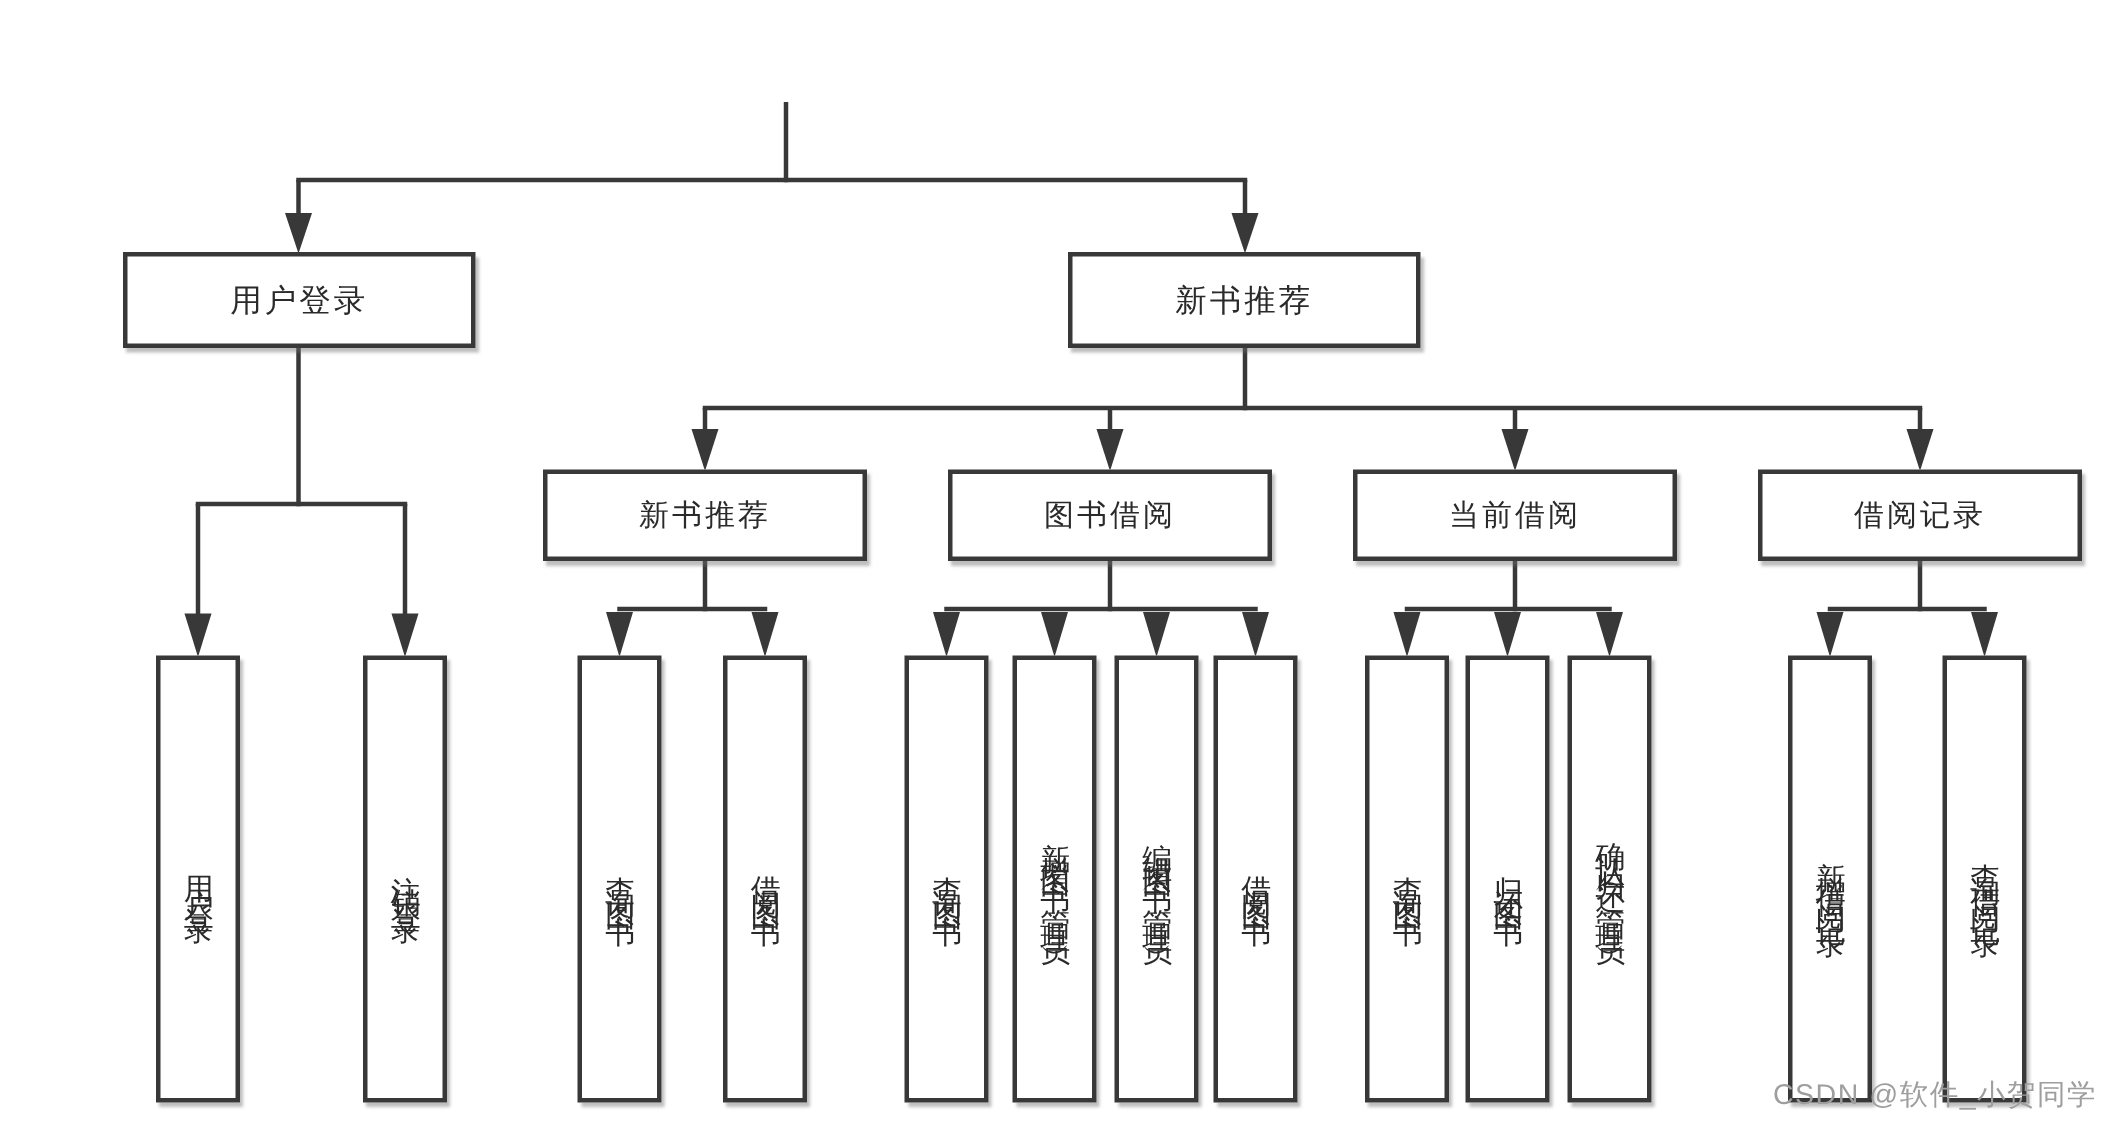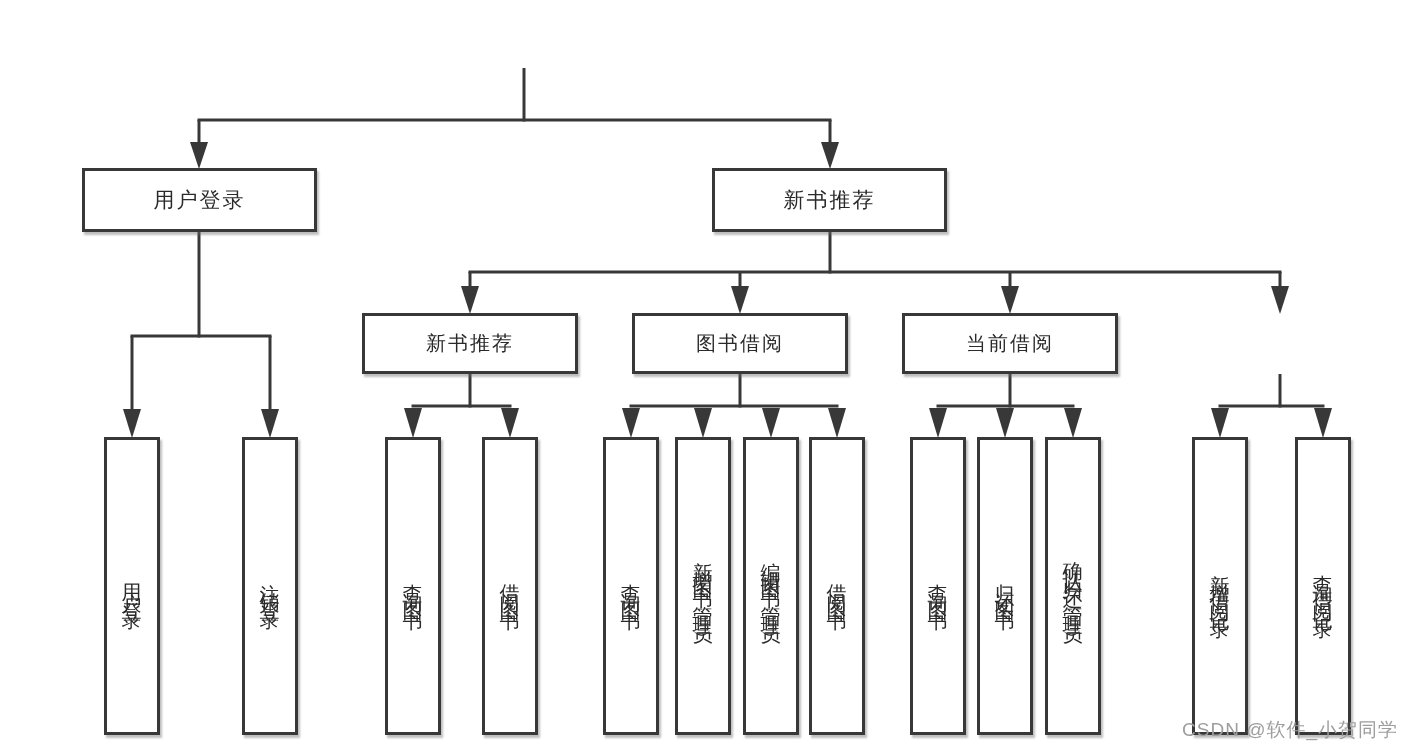--- a/index.html
+++ b/index.html
@@ -129,20 +129,23 @@
 
   <div class="box box-l3" style="left:362px">
     <span class="htext">新书推荐</span>
   </div>
   <div class="box box-l3" style="left:902px">
     <span class="htext">当前借阅</span>
   </div>
   <div class="box box-l3" style="left:632px">
     <span class="htext">图书借阅</span>
   </div>
+  <div class="box box-l3" style="left:1172px">
+    <span class="htext">借阅记录</span>
+  </div>
 
   <div class="box box-leaf" style="left:104px">
     <span class="vtext">用户登录</span>
   </div>
   <div class="box box-leaf" style="left:242px">
     <span class="vtext">注销登录</span>
   </div>
 
   <div class="box box-leaf" style="left:385px">
     <span class="vtext">查询图书</span>

